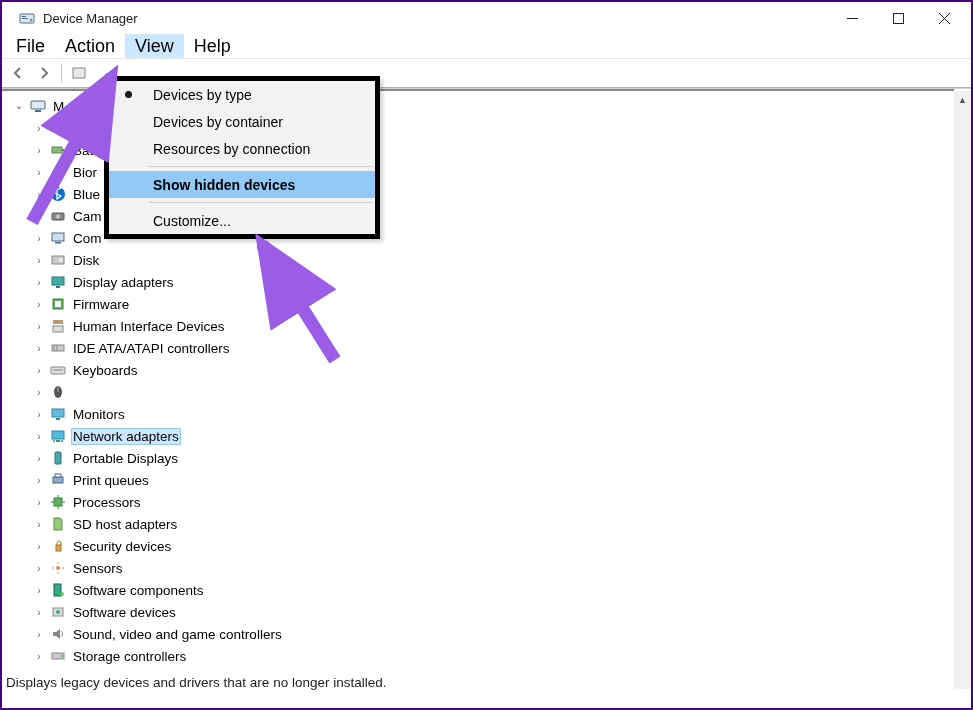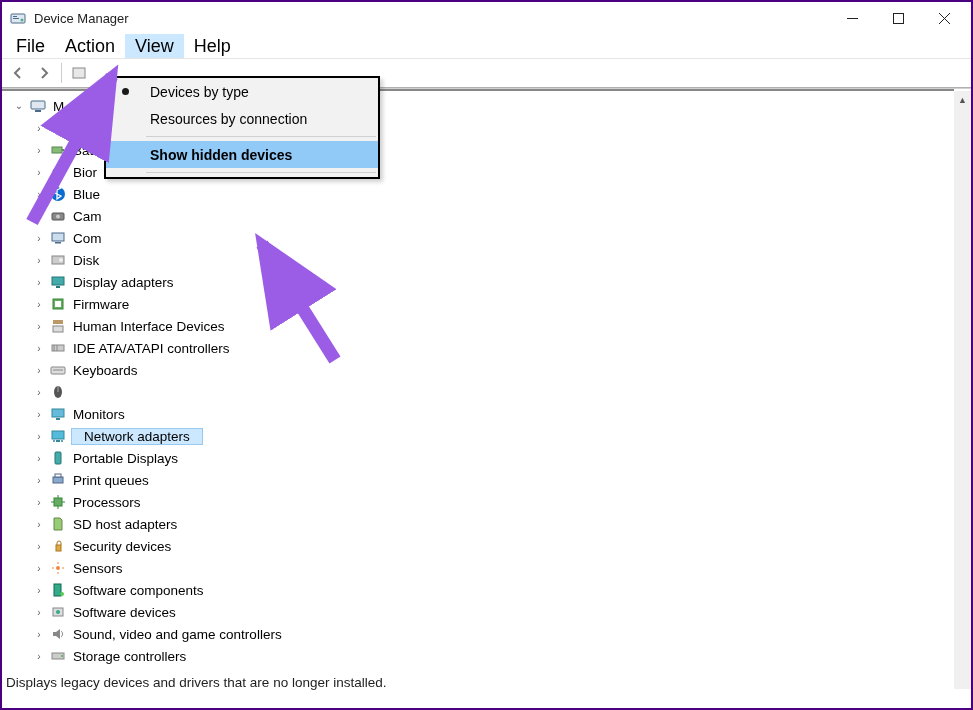--- a/index.html
+++ b/index.html
@@ -1,19 +1,19 @@
 <!DOCTYPE html>
 <html><head>
 <meta charset="utf-8">
 <style>
 * { box-sizing: border-box; margin: 0; padding: 0; font-family: "Segoe UI", Tahoma, sans-serif; }
 body { width: 973px; height: 710px; background: #fff; overflow: hidden; border: 2px solid #4b0082; position: relative; }
 
 
-.titlebar { height: 32px; display: flex; align-items: center; padding: 0 4px 0 8px; font-size: 13px; color: #222; }
+.titlebar { height: 32px; display: flex; align-items: center; padding: 0 4px 0 17px; font-size: 13px; color: #222; }
 .titlebar .app-icon { width: 16px; height: 16px; margin-right: 8px; }
 .titlebar .title { flex: 1; }
 .winbtn { width: 46px; height: 30px; display: flex; align-items: center; justify-content: center; }
 .winbtn svg { width: 11px; height: 11px; }
 
 
 .menubar { height: 24px; display: flex; align-items: center; padding: 0 4px; font-size: 18px; }
 .menubar .menu { padding: 2px 10px; cursor: default; }
 .menubar .menu.open { background: #cce8ff; }
 
@@ -26,24 +26,24 @@
 .content { position: relative; height: 602px; border-top: 1px solid #d0d0d0; overflow: hidden; }
 .tree { position: absolute; left: 0; top: 2px; right: 0; bottom: 0; font-size: 13.5px; overflow-y: auto; padding-top: 4px; }
 .scrollbar { position: absolute; right: 0; top: 2px; width: 17px; height: 598px; background: #f0f0f0; }
 .scrollbar .sarrow { height: 17px; display: flex; align-items: center; justify-content: center; color: #555; font-size: 9px; }
 .tree-row { display: flex; align-items: center; height: 22px; padding-left: 10px; white-space: nowrap; }
 .tree-row.child { padding-left: 30px; }
 .exp { width: 14px; height: 14px; display: flex; align-items: center; justify-content: center; color: #666; font-size: 10px; margin-right: 3px; cursor: default; }
 .exp.open { transform: translateY(-1px); }
 .ico { width: 18px; height: 18px; margin-right: 4px; display: flex; align-items: center; justify-content: center; }
 .label { padding: 0 2px; }
-.label.sel { background: #cce8ff; border: 1px solid #99c9ef; padding: 0 12px; }
-
-
-.dropdown { position: absolute; left: 102px; top: 74px; width: 276px; background: #f2f2f2; border: 2px solid #000000; box-shadow: 3px 3px 4px rgba(0,0,0,0.18); font-size: 14px; z-index: 50; }
+.label.sel { background: #cce8ff; border: 1px solid #99c9ef; padding: 0 1px; }
+
+
+.dropdown { position: absolute; left: 102px; top: 74px; width: 276px; background: #f2f2f2; border: 5px solid #000000; box-shadow: 3px 3px 4px rgba(0,0,0,0.18); font-size: 14px; z-index: 50; }
 .dd-item { height: 27px; display: flex; align-items: center; padding-left: 44px; position: relative; cursor: default; }
 .dd-item.hl { background: #91c9f7; font-weight: bold; }
 .dd-sep { height: 1px; background: #d0d0d0; margin: 4px 2px 4px 40px; }
 .dd-bullet { position: absolute; left: 16px; width: 7px; height: 7px; background: #1a1a1a; border-radius: 50%; }
 
 
 .statusbar { position: absolute; bottom: 16px; left: 0; right: 0; height: 20px; padding: 0 4px; font-size: 13.5px; color: #222; display: flex; align-items: center; }
 
 
 .arrow { position: absolute; z-index: 60; pointer-events: none; }
@@ -377,27 +377,33 @@
     <div style="flex:1"></div>
   </div>
 </div>
 
 <div class="dropdown">
   <div class="dd-item">
       <span class="dd-bullet"></span>
       <span>Devices by type</span>
     </div>
   <div class="dd-item">
+      <span>Devices by container</span>
+    </div>
+  <div class="dd-item">
       <span>Resources by connection</span>
     </div>
   <div class="dd-sep"></div>
   <div class="dd-item hl">
       <span>Show hidden devices</span>
     </div>
   <div class="dd-sep"></div>
+  <div class="dd-item">
+      <span>Customize...</span>
+    </div>
 </div>
 
 <svg class="arrow" style="left:20px;top:60px;" width="110" height="170">
   <defs>
       <marker id="ah1" markerWidth="8" markerHeight="8" refX="6" refY="3" orient="auto">
         <path d="M0,0 L7,3 L0,6 Z" fill="#9b5de5"></path>
       </marker>
     </defs>
   <line x1="10" y1="160" x2="90" y2="14" stroke="#9b5de5" stroke-width="13" marker-end="url(#ah1)"></line>
 </svg>

